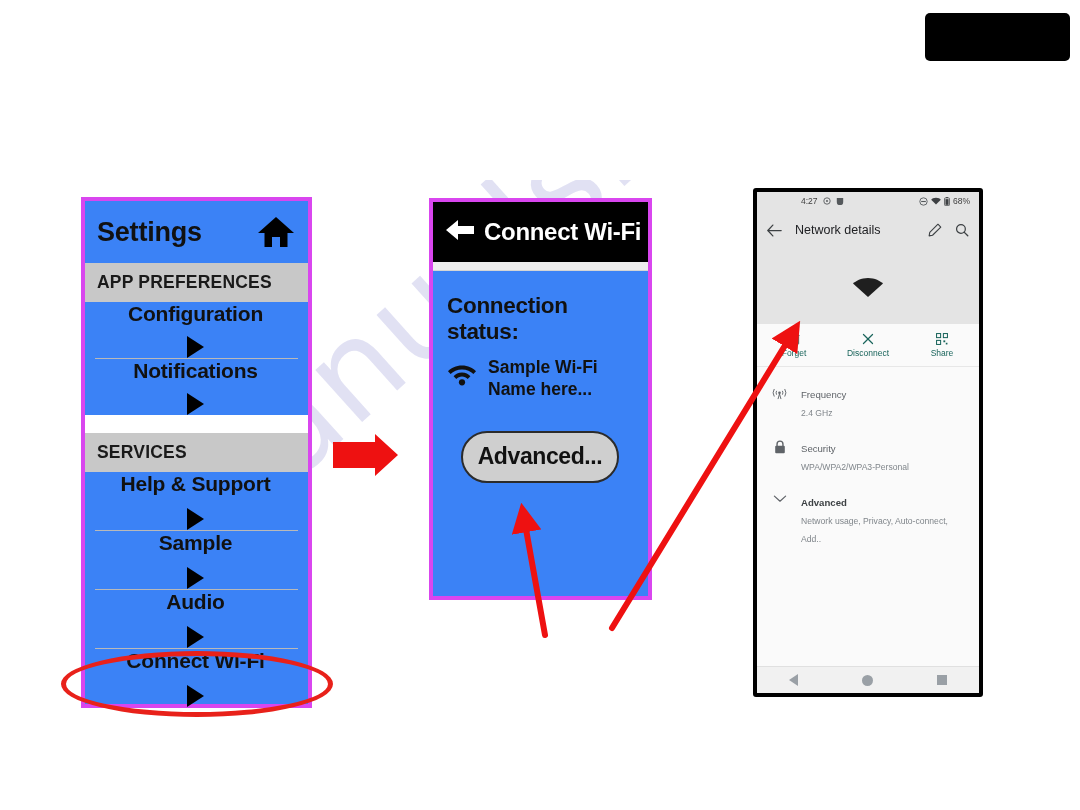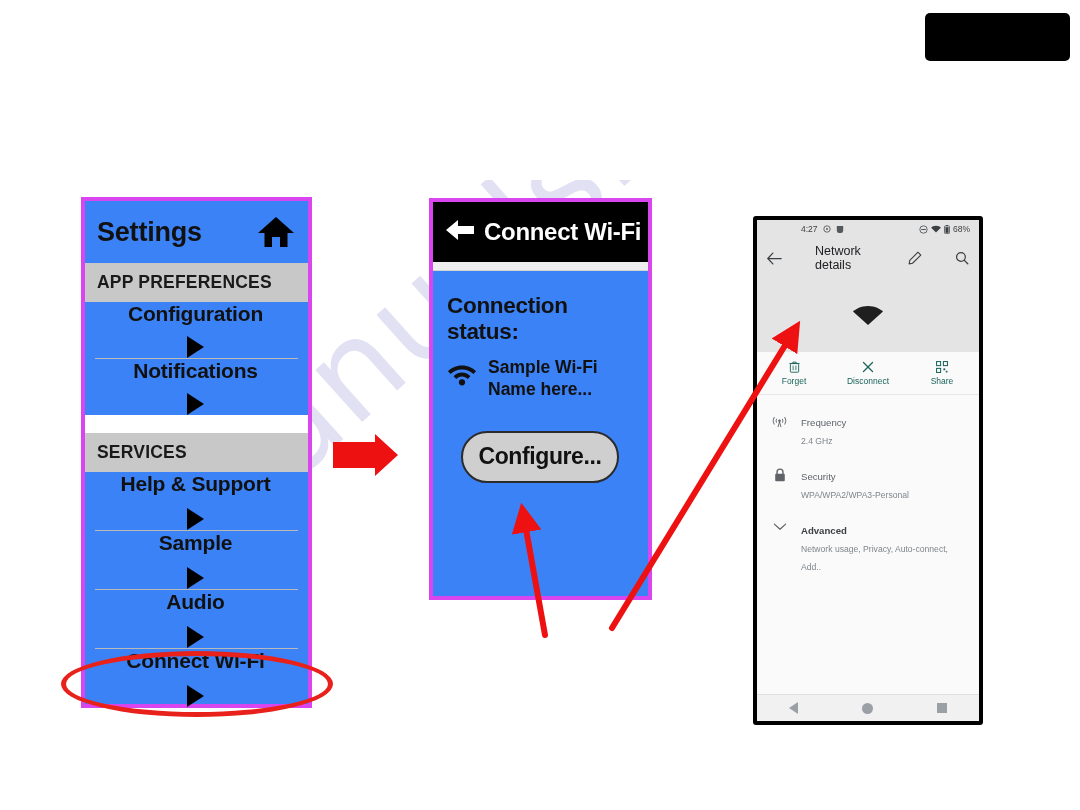--- a/index.html
+++ b/index.html
@@ -129,21 +129,21 @@
     border-radius:26px;
     display:flex;align-items:center;justify-content:center;
     font-size:23px;font-weight:bold;color:#111;
     box-sizing:border-box;
     letter-spacing:-.4px;
   }
 
   
   #phone{
     position:absolute;
-    left:753px; top:216px;
+    left:753px; top:188px;
     width:230px; height:509px;
     border:4px solid #000;
     border-radius:3px;
     background:#fafafa;
     box-sizing:border-box;
     overflow:hidden;
     z-index:4;
   }
   .ph-statusbar{
     height:18px;background:#e4e4e4;
@@ -152,21 +152,20 @@
     padding:0 9px;
     box-sizing:border-box;
   }
   .sb-left{display:flex;align-items:center;gap:5px;flex:1;padding-left:35px;}
   .sb-right{display:flex;align-items:center;gap:3px;}
   .ph-appbar{
     height:40px;background:#e4e4e4;
     display:flex;align-items:center;
     padding:0 10px;
     box-sizing:border-box;
-    gap:20px;
   }
   .ph-appbar .title{flex:1;font-size:12.5px;color:#202124;margin-left:13px;}
   .ph-hero{
     background:#e4e4e4;height:74px;
     display:flex;align-items:center;justify-content:center;
   }
   .ph-actions{
     background:#fafafa;
     height:42px;
     display:flex;align-items:center;
@@ -282,21 +281,21 @@
         <span>
           <svg class="wifi-glyph" viewBox="0 0 30 26" aria-hidden="true">
             <path d="M15 4.5 C9 4.5 4 7 1 10.2 L3.6 13 C6.2 10.3 10.3 8.4 15 8.4 C19.7 8.4 23.8 10.3 26.4 13 L29 10.2 C26 7 21 4.5 15 4.5 Z" fill="#111"></path>
             <path d="M15 11.6 C11.5 11.6 8.5 13.1 6.6 15.2 L9.3 18 C10.7 16.5 12.7 15.5 15 15.5 C17.3 15.5 19.3 16.5 20.7 18 L23.4 15.2 C21.5 13.1 18.5 11.6 15 11.6 Z" fill="#111"></path>
             <circle cx="15" cy="21.3" r="3.1" fill="#111"></circle>
           </svg>
         </span>
         <span class="ssid-text">Sample Wi-Fi Name here...</span>
       </div>
 
-      <div class="configure-btn">Configure...</div>
+      <div class="configure-btn">Advanced...</div>
     </div>
   </div>
 
   <div id="phone">
 
     <div class="ph-statusbar">
       <div class="sb-left">
         <span>4:27</span>
         <svg width="8" height="8" viewBox="0 0 10 10">
           <circle cx="5" cy="5" r="4" fill="none" stroke="#55595c" stroke-width="1.1"></circle>

